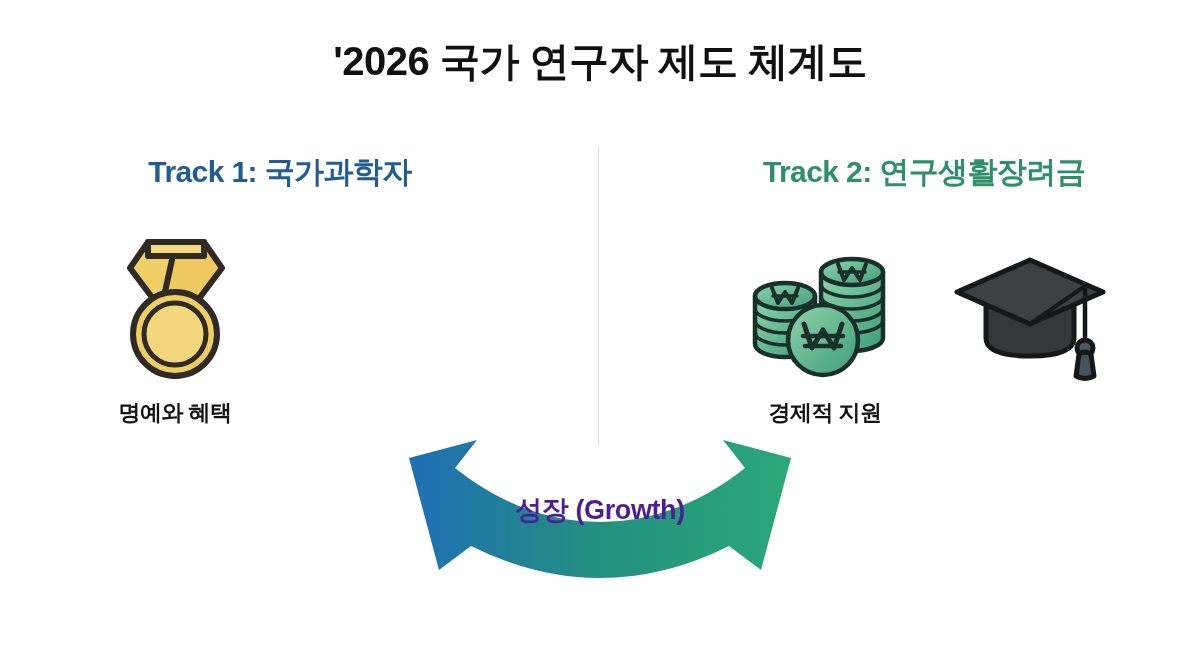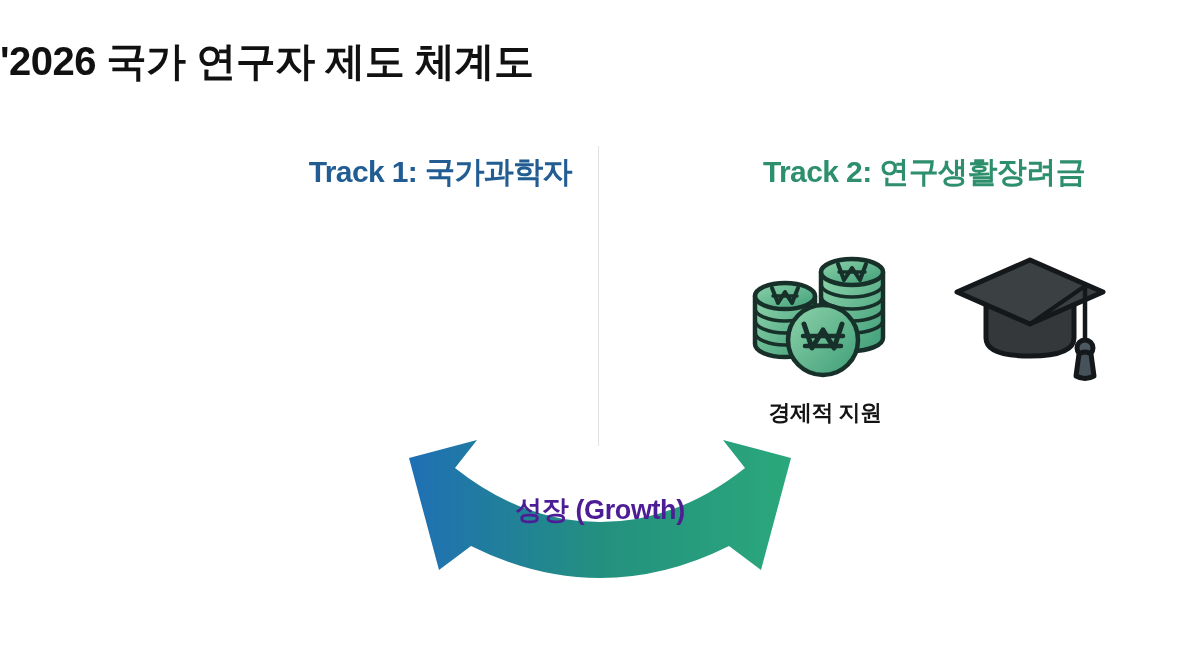--- a/index.html
+++ b/index.html
@@ -19,20 +19,21 @@
     background: #ffffff;
     overflow: hidden;
   }
 
   
   .slide-title {
     position: absolute;
     left: 0;
     top: 34px;
     width: 1200px;
+    text-align: center;
     font-size: 40px;
     font-weight: 700;
     letter-spacing: -0.5px;
     color: #111111;
     white-space: nowrap;
   }
 
   
   .center-divider {
     position: absolute;
@@ -46,23 +47,23 @@
   
   .track-header {
     position: absolute;
     top: 152px;
     font-size: 30px;
     font-weight: 700;
     letter-spacing: -0.6px;
     white-space: nowrap;
   }
   .track1-header {
-    left: 12px;
+    left: 0;
     width: 560px;
-    text-align: right;
+    text-align: center;
     color: #215d93;
   }
   .track2-header {
     left: 644px;
     width: 560px;
     text-align: center;
     color: #2e8f6d;
   }
 
   
@@ -132,20 +133,38 @@
 <div id="slide">
 
   <div class="slide-title">'2026 국가 연구자 제도 체계도</div>
 
   <div class="center-divider"></div>
 
   <div class="track-header track1-header">Track 1: 국가과학자</div>
 
   <div class="track-header track2-header">Track 2: 연구생활장려금</div>
 
+  <div class="icon-col col-medal">
+    <div class="icon-box">
+      <svg width="130" height="150" viewBox="0 0 130 150">
+        <g stroke="#2f2a23" stroke-width="6" stroke-linejoin="round" stroke-linecap="round">
+
+          <path d="M38 8 L66 8 L78 62 L50 74 L20 34 Z" fill="#f0cf67"></path>
+
+          <path d="M66 8 L94 8 L112 34 L82 74 L54 62 Z" fill="#efc95f"></path>
+
+          <path d="M38 8 L94 8 L94 22 L38 22 Z" fill="#f3d87f"></path>
+
+          <circle cx="65" cy="100" r="42" fill="#f0ce64"></circle>
+          <circle cx="65" cy="100" r="31" fill="#f4d77c" stroke-width="5"></circle>
+        </g>
+      </svg>
+    </div>
+    <div class="icon-caption">명예와 혜택</div>
+  </div>
 
 
   <div class="icon-col col-coins">
     <div class="icon-box">
       <svg width="165" height="150" viewBox="0 0 165 150">
         <defs>
           <linearGradient id="coinGrad" x1="0" y1="0" x2="1" y2="1">
             <stop offset="0%" stop-color="#8ed3ab"></stop>
             <stop offset="100%" stop-color="#3f9e78"></stop>
           </linearGradient>

